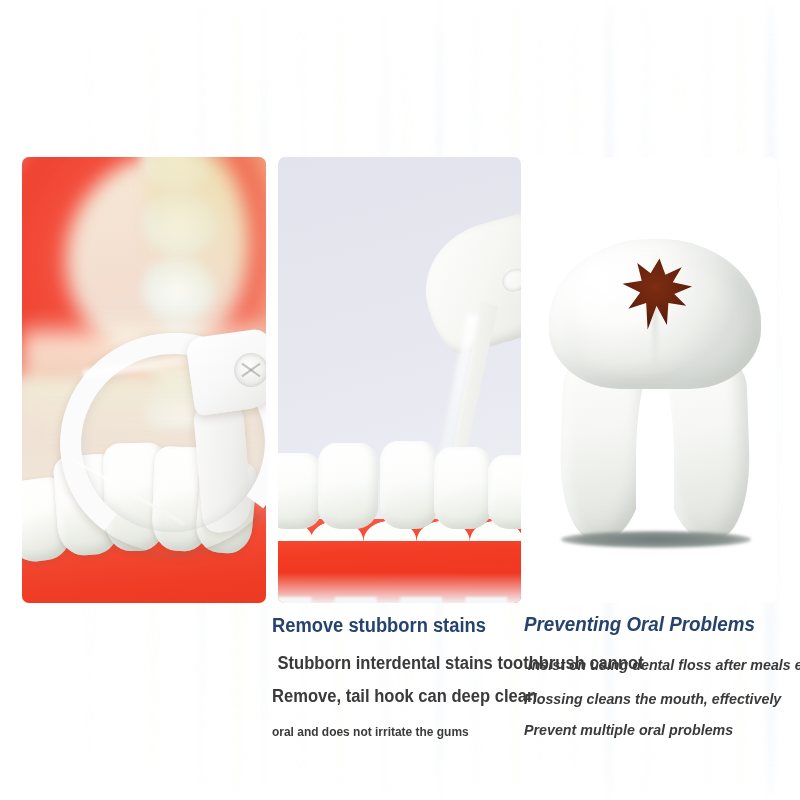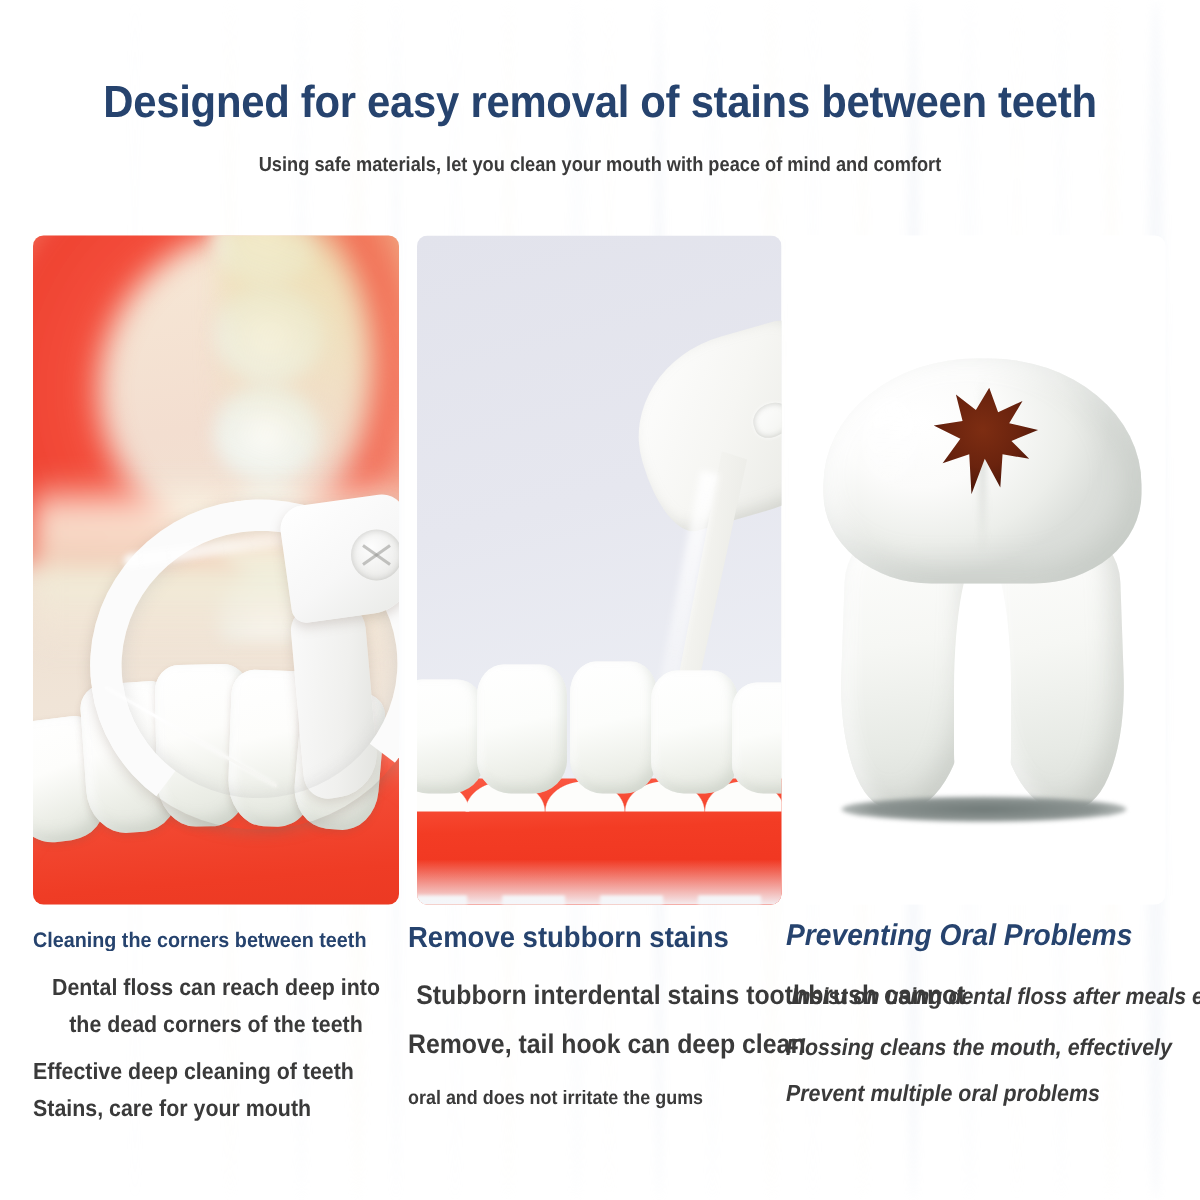--- a/index.html
+++ b/index.html
@@ -441,24 +441,20 @@
       <div class="streak" style="left: 540px; width: 4px; background: rgb(231, 236, 245); opacity: 0.24;"></div>
       <div class="streak" style="left: 572px; width: 7px; background: rgb(247, 243, 230); opacity: 0.29;"></div>
       <div class="streak" style="left: 604px; width: 10px; background: rgb(207, 217, 234); opacity: 0.34;"></div>
       <div class="streak" style="left: 640px; width: 13px; background: rgb(223, 230, 242); opacity: 0.14;"></div>
       <div class="streak" style="left: 676px; width: 4px; background: rgb(244, 240, 223); opacity: 0.19;"></div>
       <div class="streak" style="left: 704px; width: 7px; background: rgb(231, 236, 245); opacity: 0.24;"></div>
       <div class="streak" style="left: 736px; width: 10px; background: rgb(247, 243, 230); opacity: 0.29;"></div>
       <div class="streak" style="left: 764px; width: 13px; background: rgb(207, 217, 234); opacity: 0.34;"></div>
     </div>
 
-  <div class="header">
-    <h1 class="title">Designed for easy removal of stains between teeth</h1>
-    <p class="subtitle">Using safe materials, let you clean your mouth with peace of mind and comfort</p>
-  </div>
 
   <div class="panel" id="panel-1">
     <div class="p1-bg"></div>
     <div class="p1-upperjaw"></div>
     <div class="p1-upperteeth"></div>
     <div class="p1-rightgum"></div>
     <div class="p1-midband"></div>
 
     <div class="p1-lowergum">
       
@@ -509,26 +505,20 @@
       <div class="p3-gap"></div>
       <div class="p3-crown">
         <div class="p3-groove"></div>
         <div class="p3-highlight"></div>
         <div class="p3-cavity"></div>
       </div>
     </div>
     <div class="p3-shadow"></div>
   </div>
 
-  <div class="col" id="col-1">
-    <p class="cap-head">Cleaning the corners between teeth</p>
-    <p class="cap-line sub-small">Dental floss can reach deep into the dead corners of the teeth</p>
-    <p class="cap-line l1">Effective deep cleaning of teeth</p>
-    <p class="cap-line l2">Stains, care for your mouth</p>
-  </div>
 
   <div class="col" id="col-2">
     <p class="cap-head">Remove stubborn stains</p>
     <p class="cap-line sub-small">Stubborn interdental stains toothbrush cannot</p>
     <p class="cap-line l1">Remove, tail hook can deep clean</p>
     <p class="cap-line l2">oral and does not irritate the gums</p>
   </div>
 
   <div class="col" id="col-3">
     <p class="cap-head">Preventing Oral Problems</p>

